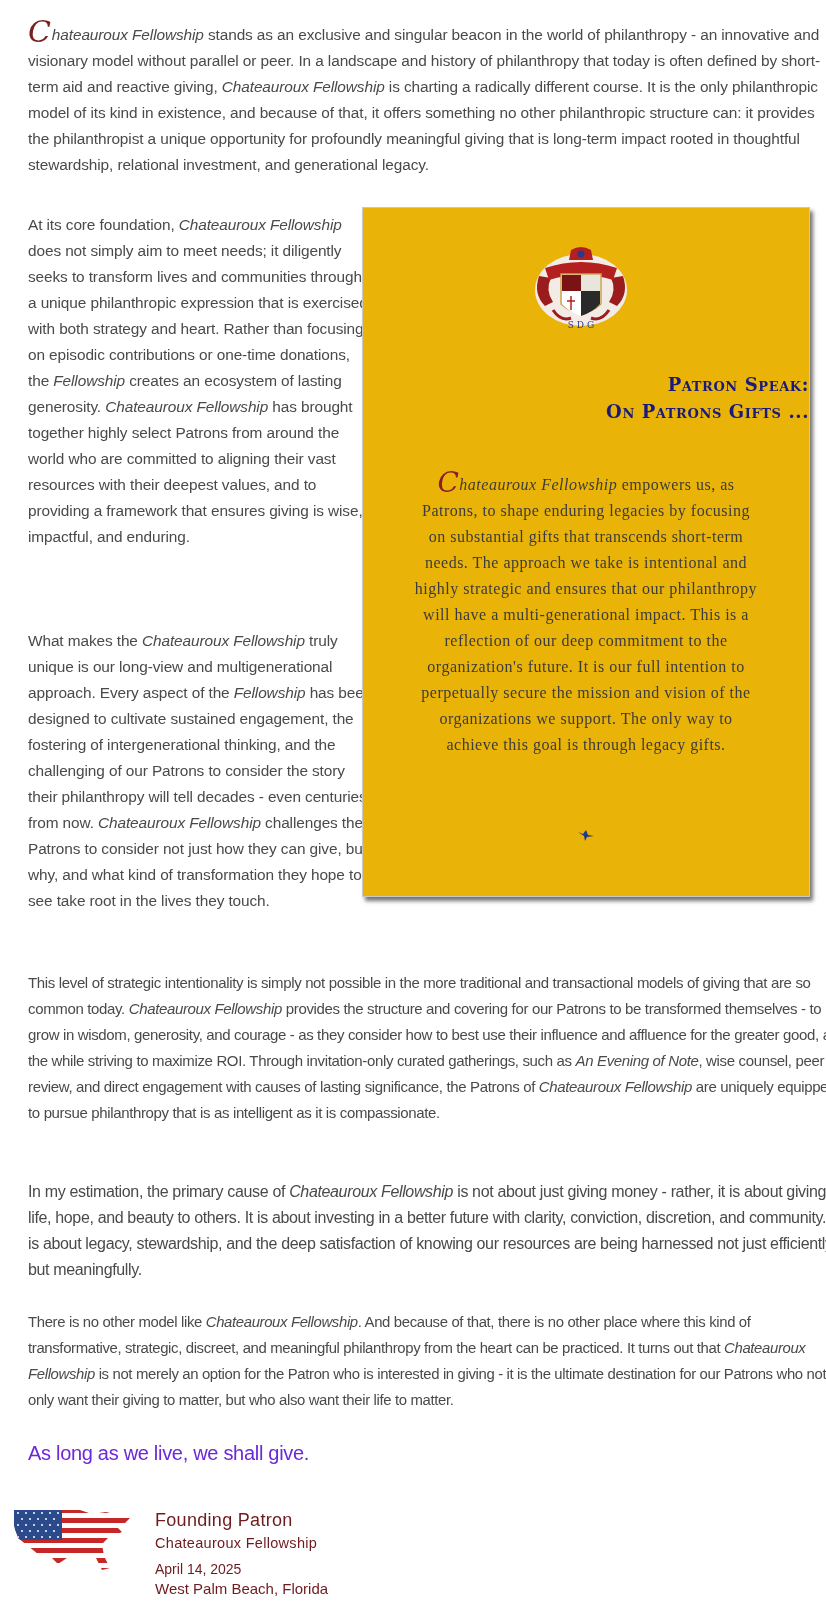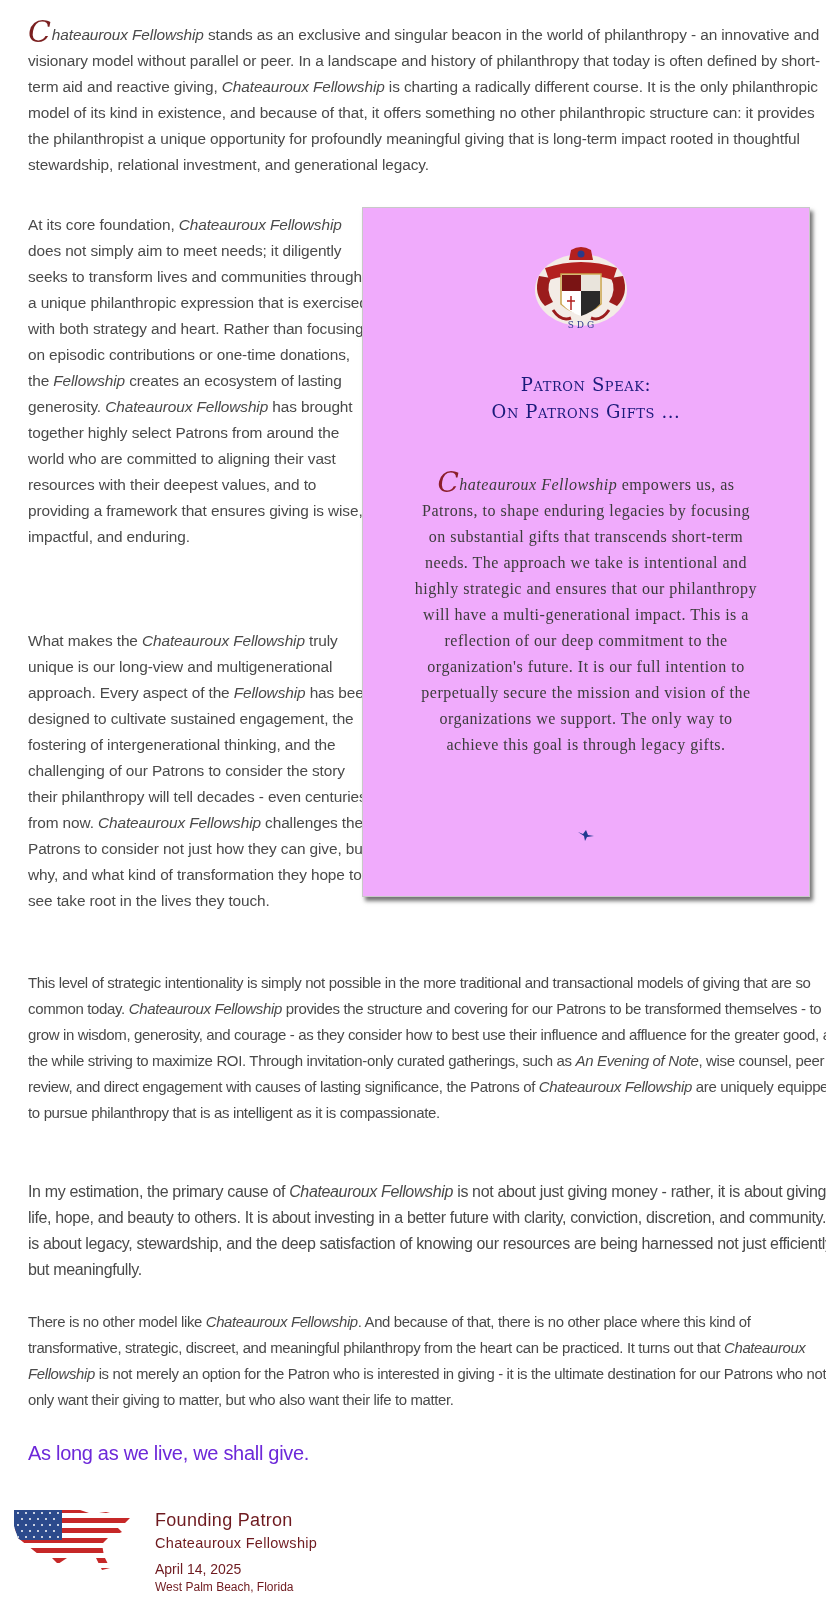--- a/index.html
+++ b/index.html
@@ -12,42 +12,42 @@
              font-size: 30px; line-height: 20px; vertical-align: -2px; margin-right: 1px; }
   #p1 { top: 6px; width: 800px; }
   #p2 { top: 196px; width: 342px; }
   #p3 { top: 612px; width: 345px; }
   #p4 { top: 954px; width: 812px; font-size: 15px; letter-spacing: -0.35px; }
   #p5 { top: 1163px; width: 812px; font-size: 16px; letter-spacing: -0.35px; }
   #p6 { top: 1293px; width: 816px; font-size: 14.9px; letter-spacing: -0.35px; }
   #motto { top: 1424px; color: #6d28d9; font-size: 20px; letter-spacing: -0.3px; }
 
   .card { position: absolute; left: 362px; top: 207px; width: 446px; height: 688px;
-          background: #f0abfc; border: 1px solid #c8c8c8;
+          background: #eab308; border: 1px solid #c8c8c8;
           box-shadow: 3px 4px 4px rgba(0,0,0,0.55); }
   .crest { position: absolute; left: 168px; top: 38px; width: 100px; height: 90px; }
-  .card-title { position: absolute; left: 0; width: 100%; text-align: center;
+  .card-title { position: absolute; left: 0; width: 100%; text-align: right;
                 font-family: "DejaVu Serif", serif; color: #1a1a7a; font-variant: small-caps;
-                font-size: 18px; font-weight: normal; letter-spacing: 0.6px; }
+                font-size: 18px; font-weight: bold; letter-spacing: 0.6px; }
   #ct1 { top: 166px; }
   #ct2 { top: 193px; }
   .quote { position: absolute; left: 50px; width: 346px; top: 262px; text-align: center;
            font-family: "Liberation Serif", "DejaVu Serif", serif; color: #3c3c3c;
            font-size: 16px; line-height: 26px; letter-spacing: 0.5px; }
   .quote .qcap { font-family: "DejaVu Serif", serif; font-style: italic; color: #8b1e2a; font-size: 28px;
                  vertical-align: -2px; }
   .quote .qit { font-style: italic; }
   .bird { position: absolute; left: 214px; top: 620px; width: 18px; height: 14px; }
 
   .flag { position: absolute; left: 12px; top: 1508px; width: 122px; height: 66px; }
   .sig { position: absolute; left: 155px; color: #6e1a1f; }
   #sig1 { top: 1510px; font-size: 18px; letter-spacing: 0.3px; }
   #sig2 { top: 1535px; font-size: 14.5px; letter-spacing: 0.3px; }
   #sig3 { top: 1561px; font-size: 14px; }
-  #sig4 { top: 1580px; font-size: 12px; }
+  #sig4 { top: 1580px; font-size: 15px; }
 </style>
 </head>
 <body>
 
 <p class="para" id="p1"><span class="dropcap">C</span><i>hateauroux Fellowship</i><span> stands as an exclusive and singular beacon in the world of philanthropy - an innovative and visionary model without parallel or peer. In a landscape and history of philanthropy that today is often defined by short-term aid and reactive giving, </span><i>Chateauroux Fellowship</i><span> is charting a radically different course. It is the only philanthropic model of its kind in existence, and because of that, it offers something no other philanthropic structure can: it provides the philanthropist a unique opportunity for profoundly meaningful giving that is long-term impact rooted in thoughtful stewardship, relational investment, and generational legacy.</span></p>
 
 <p class="para" id="p2"><span>At its core foundation, </span><i>Chateauroux Fellowship</i><span> does not simply aim to meet needs; it diligently seeks to transform lives and communities through a unique philanthropic expression that is exercised with both strategy and heart. Rather than focusing on episodic contributions or one-time donations, the </span><i>Fellowship</i><span> creates an ecosystem of lasting generosity. </span><i>Chateauroux Fellowship</i><span> has brought together highly select Patrons from around the world who are committed to aligning their vast resources with their deepest values, and to providing a framework that ensures giving is wise, impactful, and enduring.</span></p>
 
 <p class="para" id="p3"><span>What makes the </span><i>Chateauroux Fellowship</i><span> truly unique is our long-view and multigenerational approach. Every aspect of the </span><i>Fellowship</i><span> has been designed to cultivate sustained engagement, the fostering of intergenerational thinking, and the challenging of our Patrons to consider the story their philanthropy will tell decades - even centuries from now. </span><i>Chateauroux Fellowship</i><span> challenges the Patrons to consider not just how they can give, but why, and what kind of transformation they hope to see take root in the lives they touch.</span></p>
 

